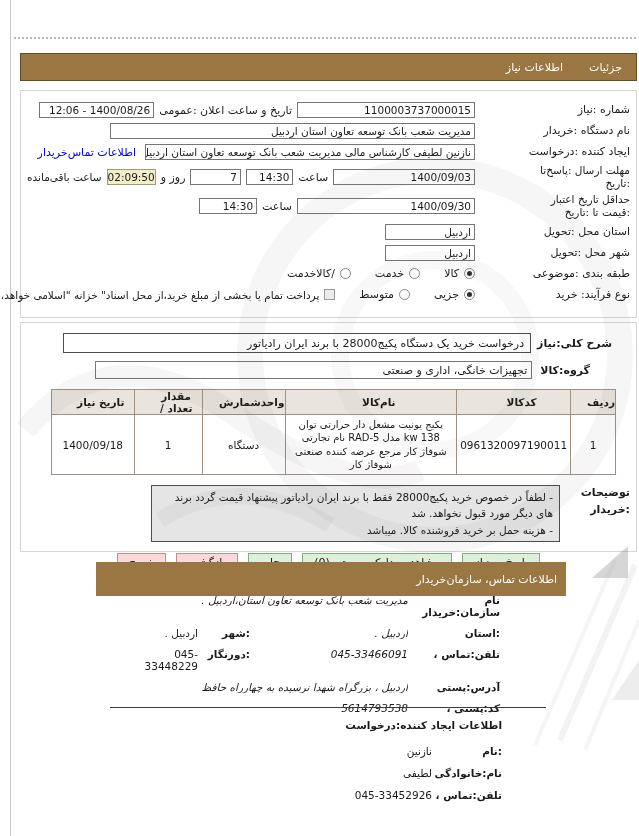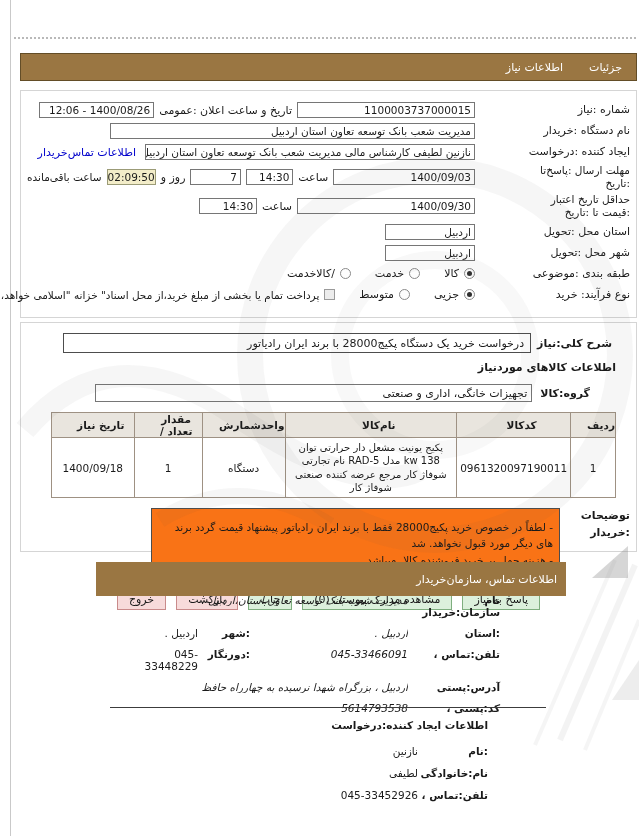--- a/index.html
+++ b/index.html
@@ -48,41 +48,41 @@
   .group-box { width:437px; height:18px; border:1px solid #767676; display:flex; align-items:center; padding:0 4px; }
 
   table.goods { border-collapse:collapse; margin:2px 14px 0 0; width:565px; font-size:10.5px; }
   table.goods th, table.goods td { border:1px solid #9e9183; text-align:center; vertical-align:middle;padding-left:16px; }
   table.goods th { background:#e9e5de; font-weight:bold; height:22px; }
   table.goods td { background:#fff; height:60px; padding:2px 3px; }
   td.namecell { font-size:10px; line-height:1.35; }
 
   .notes-row { display:flex; column-gap:6px; margin-top:10px; align-items:flex-start; }
   .notes-label { font-weight:bold; width:64px; text-align:right; line-height:1.5; flex:none; }
-  .notes-box { border:1px solid #4d4d4d; width:409px; padding:10px 6px; font-size:10.5px; line-height:1.55; background:#f97316; }
+  .notes-box { border:1px solid #4d4d4d; width:409px; padding:3px 6px; font-size:10.5px; line-height:1.55; background:#e5e5e5; }
 
   .btns { display:flex; justify-content:center; column-gap:10px; margin-top:11px; }
   .btn { height:20px; padding:0 11px; display:flex; align-items:center; border:1px solid; font-size:11px; cursor:pointer; white-space:nowrap; }
   .btn.green { background:#dcf0dc; border-color:#7fae7f; }
   .btn.pink  { background:#f7dbdb; border-color:#c98b8b; }
 
   .section-bar { position:absolute; top:562px; left:96px; width:470px; height:23px;
                  background:#9a7642; color:#fff; display:flex; align-items:center; padding:17px 9px; }
 
   .contact { position:absolute; top:594px; right:139px; width:365px; font-size:10.5px; }
   .crow { display:flex; margin-bottom:9px; align-items:flex-start; }
   .cl1 { width:92px; text-align:right; font-weight:bold; flex:none; }
   .cv1 { width:158px; text-align:right; flex:none; overflow:hidden;font-style:italic; }
   .cv1.wide { width:273px; }
   .cl2 { width:52px; text-align:right; font-weight:bold; flex:none; }
   .cv2 { width:60px; text-align:right; flex:none; }
 
   .divider { position:absolute; top:707px; left:110px; width:436px; border-top:1px solid #3c3c3c; }
 
-  .creator { position:absolute; top:719px; right:151px; width:365px; font-size:10.5px; }
+  .creator { position:absolute; top:719px; right:137px; width:365px; font-size:10.5px; }
   .creator .head { font-weight:bold; margin-bottom:14px; }
   .krow { display:flex; margin-bottom:10px; }
   .kl { width:70px; text-align:right; font-weight:bold; flex:none; }
   .kv { width:140px; text-align:right; flex:none; }
 
   .watermark { position:absolute; inset:0; pointer-events:none; z-index:5; }
 </style>
 </head>
 <body>
 
@@ -175,21 +175,20 @@
     </div>
   </div>
 
   <div class="panel panel2">
 
     <div class="desc-row">
       <span class="desc-label">شرح کلی:نیاز</span>
       <div class="box desc-box">درخواست خرید یک دستگاه پکیج28000 با برند ایران رادیاتور</div>
     </div>
 
-    <div class="goods-heading">اطلاعات کالاهای موردنیاز</div>
 
     <div class="group-row">
       <span class="group-label">گروه:کالا</span>
       <div class="group-box">تجهیزات خانگی، اداری و صنعتی</div>
     </div>
 
     <table class="goods">
       <colgroup>
         <col style="width:30px">
           <col style="width:114px">

